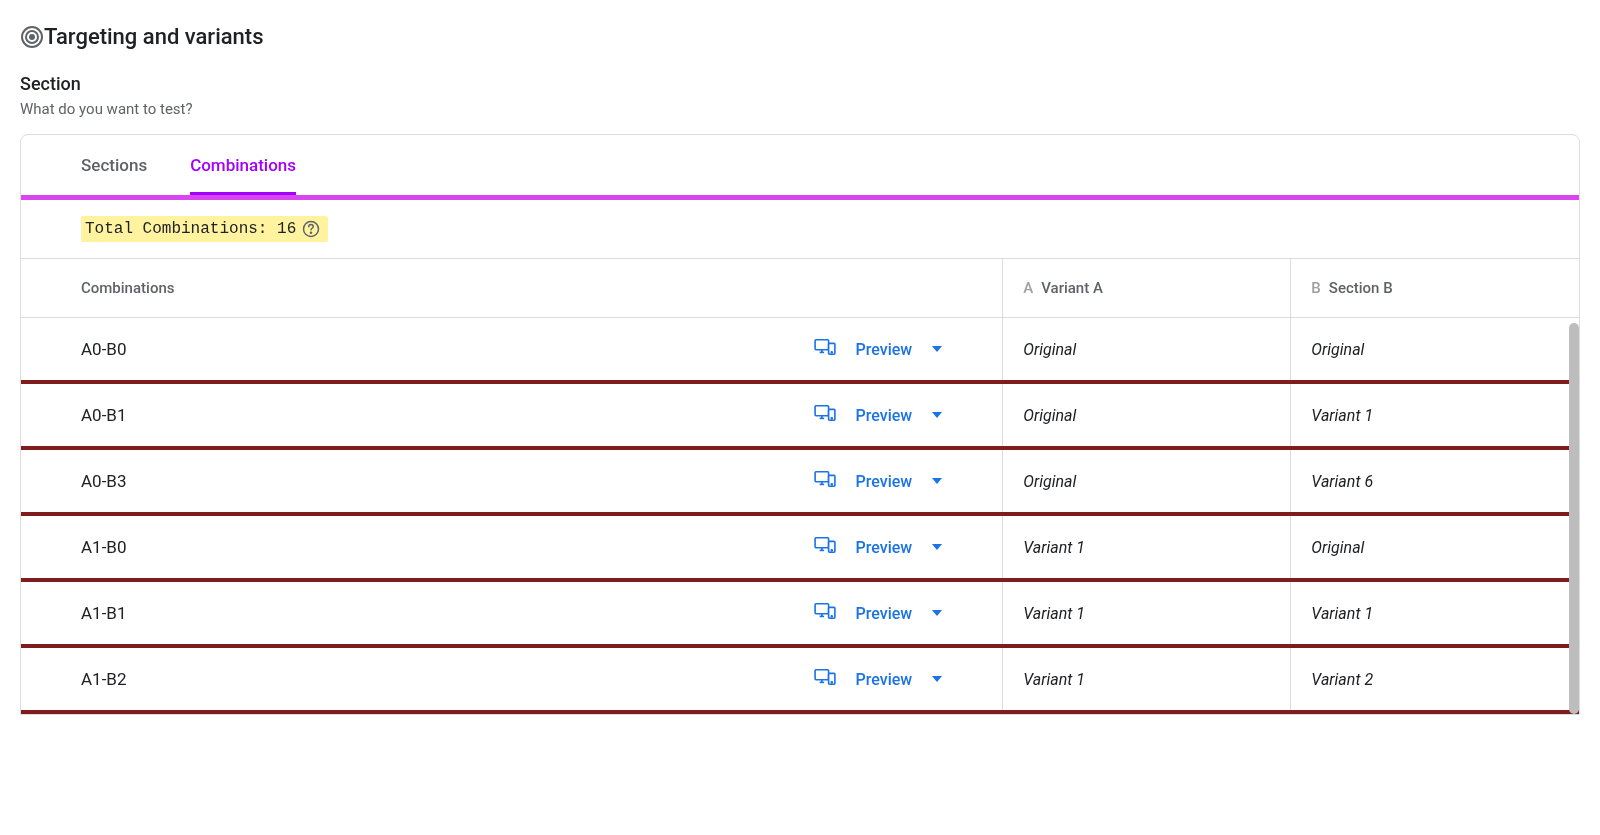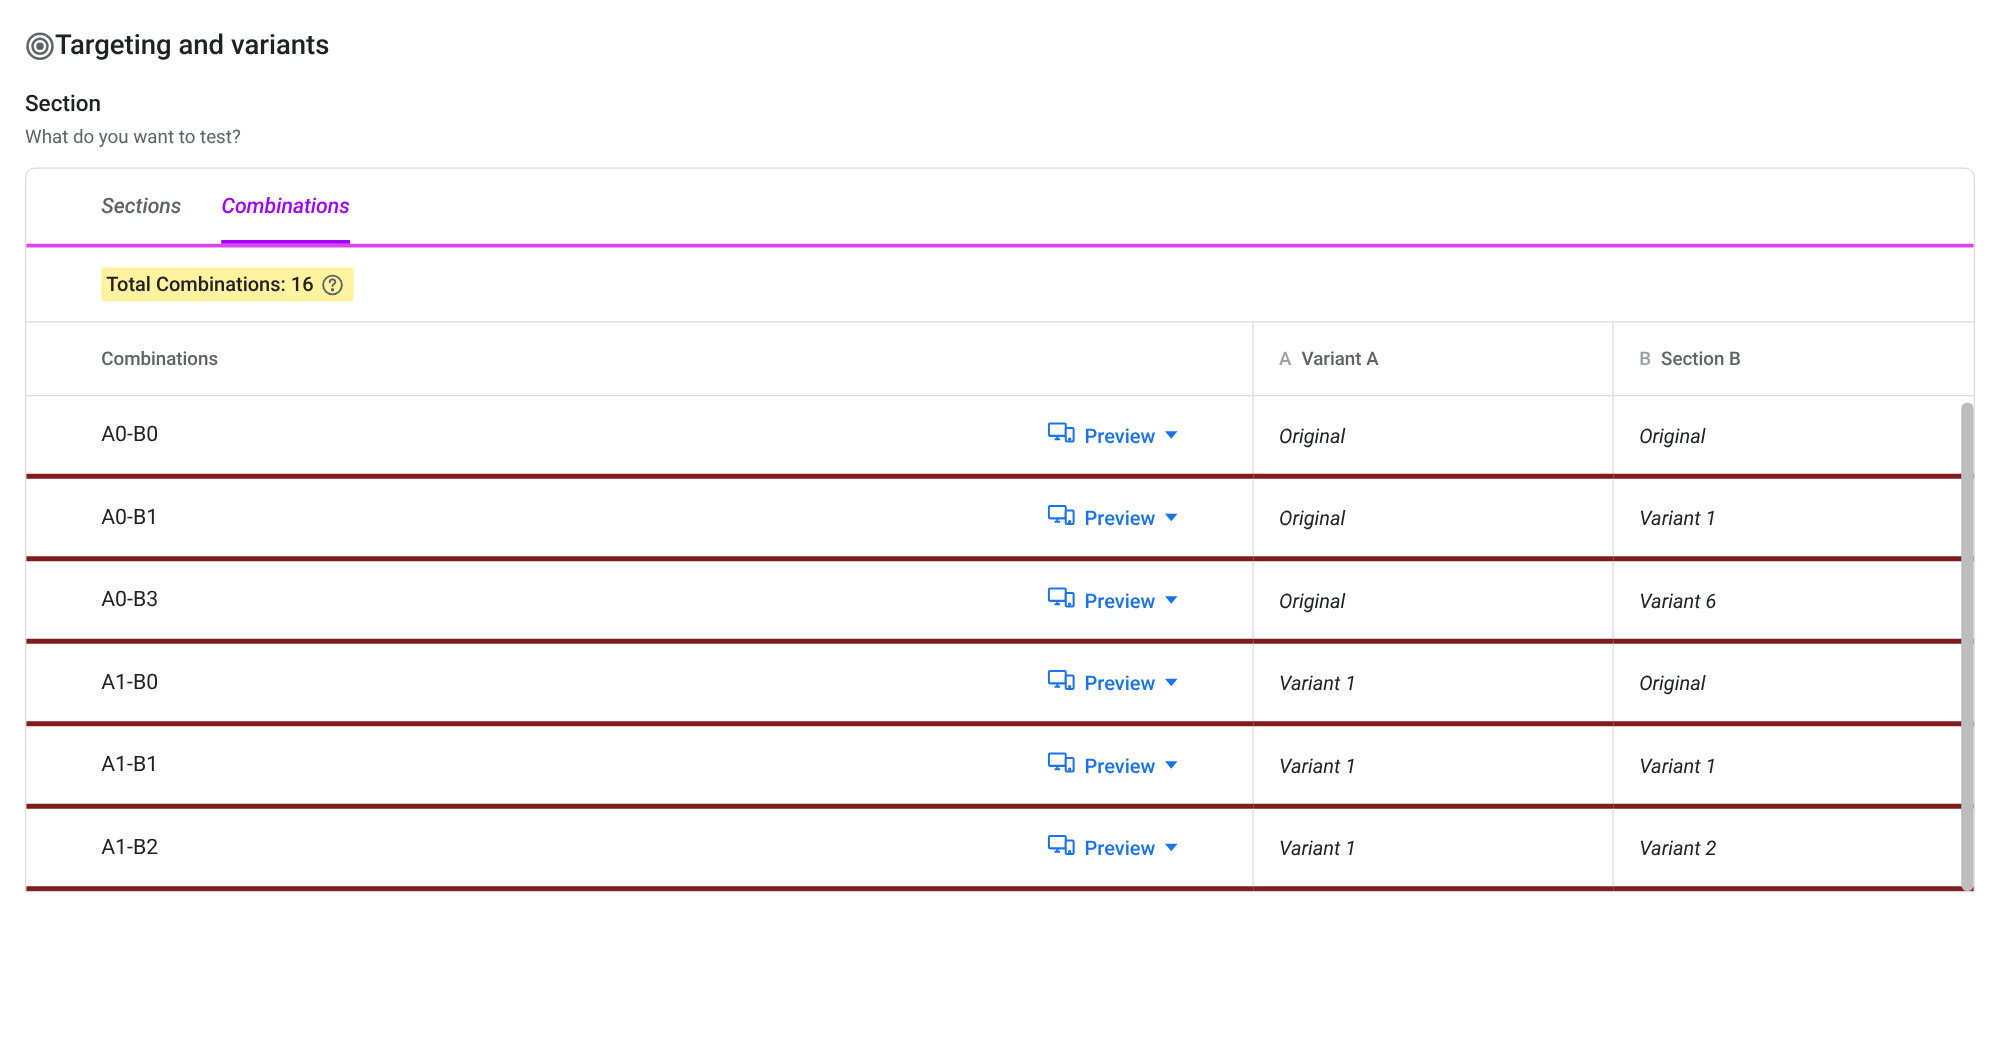--- a/index.html
+++ b/index.html
@@ -44,24 +44,23 @@
     }
     .card {
       margin: 0 20px;
       border: 1px solid #dadce0;
       border-radius: 8px 8px 0 0;
       overflow: hidden;
       position: relative;
     }
     .tabs {
       display: flex;
-      gap: 32px;
+      gap: 43px;
       padding: 0 60px;
-      border-bottom: 3px solid #d946ef;
-      font-style: italic;
+      border-bottom: 5px solid #d946ef;
     }
     .tab {
       padding: 20px 0;
       font-size: 17px;
       font-weight: 500;
       cursor: pointer;
       color: #5f6368;
       position: relative;
     }
     .tab.active {
@@ -72,20 +71,21 @@
       position: absolute;
       bottom: 0;
       left: 0;
       right: 0;
       height: 3px;
       background: #a200ff;
     }
     .total-row {
       padding: 16px 60px;
       border-bottom: 1px solid #dadce0;
+      font-family: Liberation Mono, monospace;
     }
     .highlight {
       background: #fff3a0;
       padding: 4px 8px 4px 4px;
       border-radius: 2px;
       display: inline-flex;
       align-items: center;
       gap: 6px;
       font-size: 16px;
       font-weight: 500;
@@ -146,21 +146,21 @@
       align-items: center;
       width: 100%;
     }
     .combo-label {
       font-size: 17px;
       color: #202124;
     }
     .preview-btn {
       display: inline-flex;
       align-items: center;
-      gap: 8px;
+      gap: 20px;
       color: #1a73e8;
       font-size: 16px;
       font-weight: 500;
       cursor: pointer;
       padding-right: 40px;
     }
     .preview-icon {
       width: 22px;
       height: 18px;
     }

